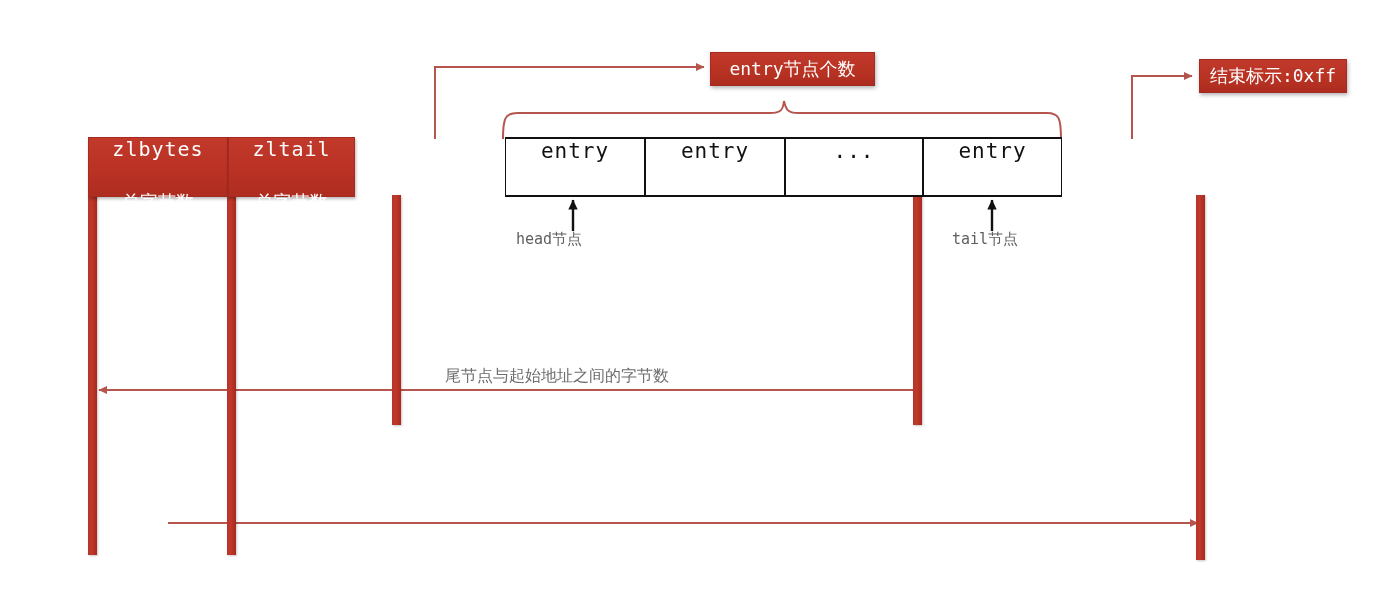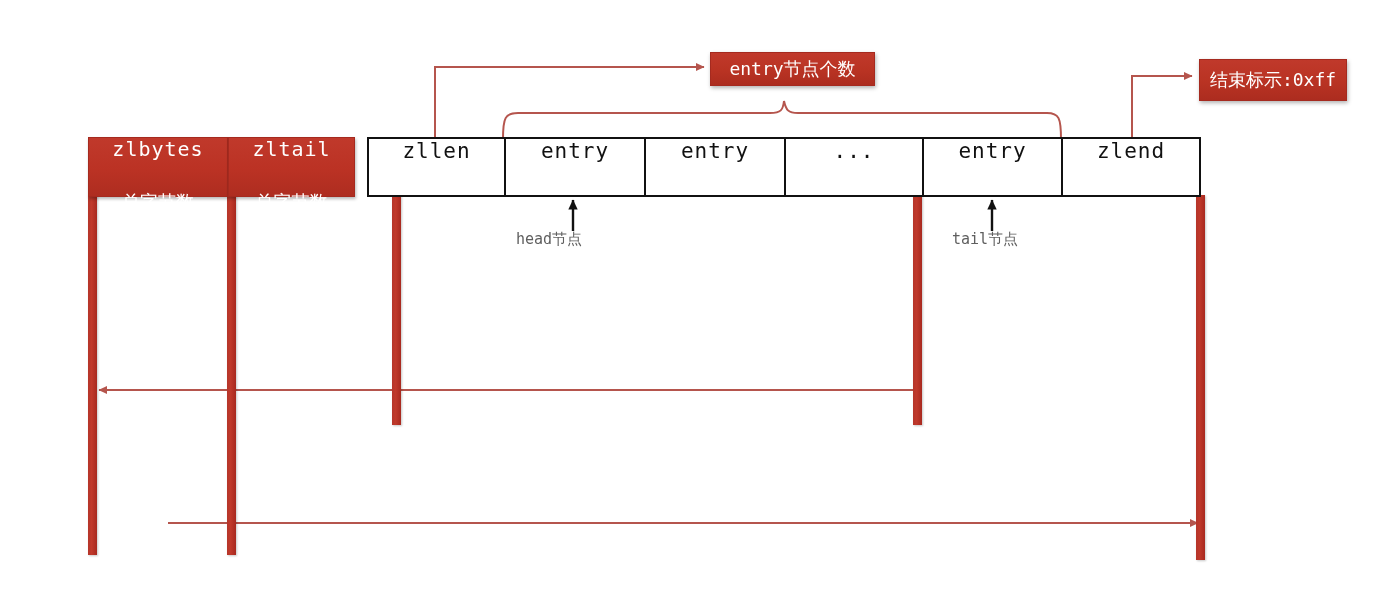--- a/index.html
+++ b/index.html
@@ -157,54 +157,51 @@
   <div class="cell red" style="left:88px; width:140px;">
     <div class="l1">zlbytes</div>
     <div class="l2">总字节数</div>
   </div>
 
   <div class="cell red" style="left:228px; width:127px;">
     <div class="l1">zltail</div>
     <div class="l2">总字节数</div>
   </div>
 
-  <div class="cell white first-white" style="left:367px; width:138px;">
-    <div>zllen</div>
-  </div>
 
   <div class="cell white" style="left:505px; width:140px;">
     <div>entry</div>
   </div>
 
   <div class="cell white" style="left:645px; width:140px;">
     <div>entry</div>
   </div>
 
   <div class="cell white" style="left:785px; width:138px;">
     <div>...</div>
   </div>
 
   <div class="cell white" style="left:923px; width:139px;">
     <div>entry</div>
   </div>
 
-  <div class="cell white last-white" style="left:1062px; width:139px;">
-    <div>zlend</div>
-  </div>
 
   <div class="callout" style="left:710px; top:52px; width:165px; height:34px;">
     <span>entry节点个数</span>
   </div>
 
-  <div class="callout" style="left:1199px; top:59px; width:148px; height:42px;">
+  <div class="callout" style="left:1199px; top:59px; width:148px; height:34px;">
     <span>结束标示:0xff</span>
   </div>
 
   <div class="note mono-lead" style="left:516px; top:230px;">
     <span>head节点</span>
   </div>
 
   <div class="note mono-lead" style="left:952px; top:230px;">
     <span>tail节点</span>
   </div>
 
+  <div class="note mid" style="left:445px; top:366px;">
+    <span>尾节点与起始地址之间的字节数</span>
+  </div>
 
 </div>
 
 </body></html>

